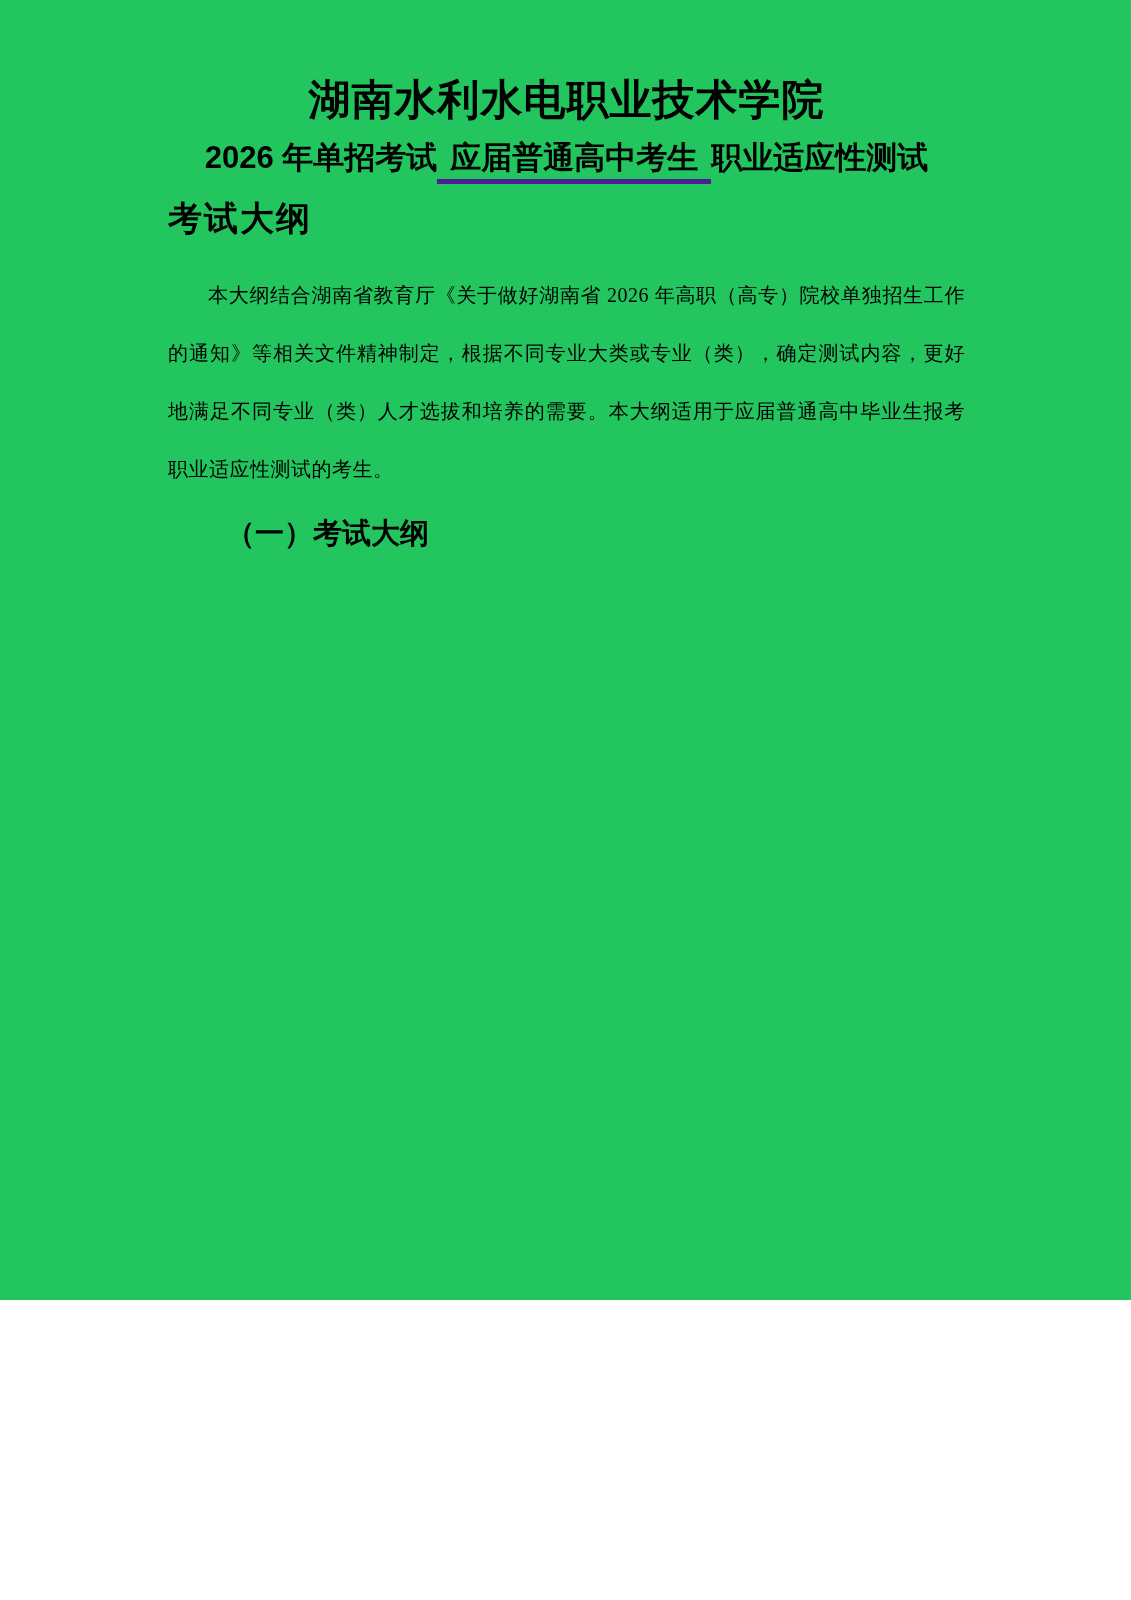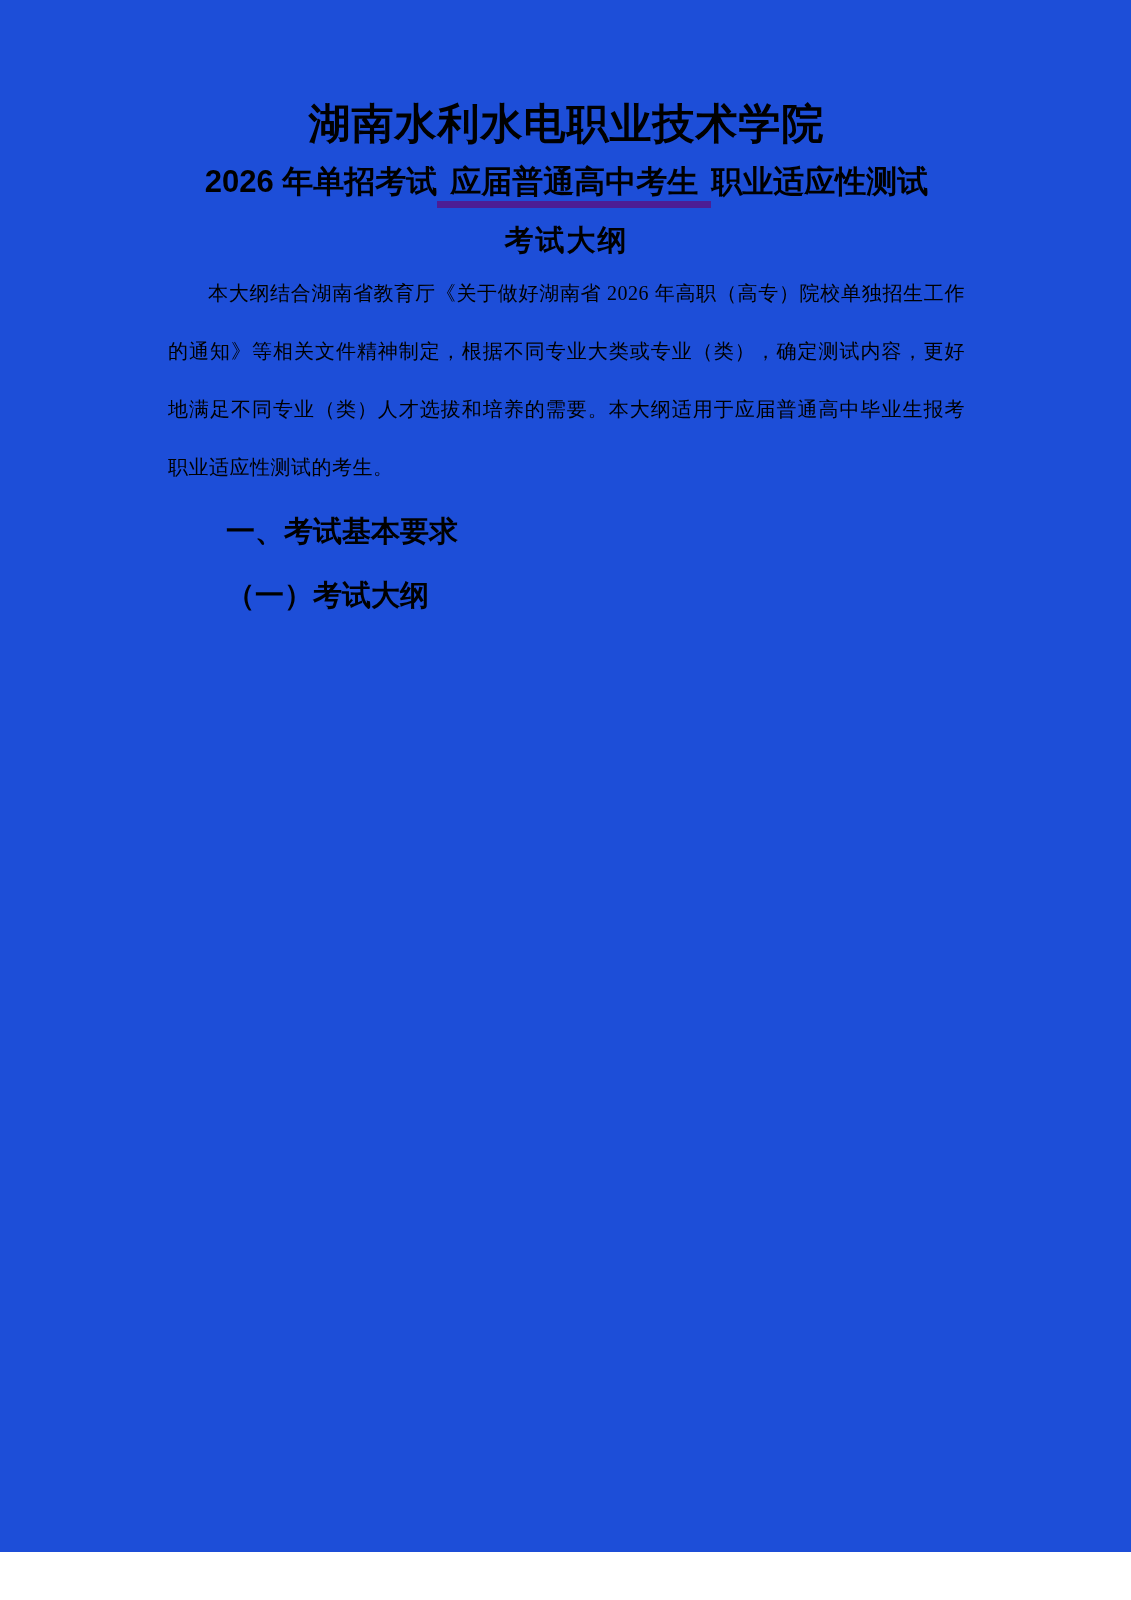--- a/index.html
+++ b/index.html
@@ -8,54 +8,55 @@
   }
   body {
     width: 1131px;
     height: 1600px;
     font-family: "Liberation Serif", serif;
     color: #000000;
     overflow: hidden;
   }
   .page {
     width: 1131px;
-    height: 1552px;
-    background: #1d4ed8;
-    padding: 100px 166px 0 168px;
+    height: 1300px;
+    background: #22c55e;
+    padding: 76px 166px 0 168px;
   }
   .doc-title {
     font-family: "Liberation Sans", sans-serif;
     font-weight: 700;
     font-size: 42px;
     line-height: 48px;
     text-align: center;
     letter-spacing: 1px;
     margin-bottom: 14px;
   }
   .doc-subtitle {
     font-family: "Liberation Sans", sans-serif;
     font-weight: 700;
     font-size: 31px;
     line-height: 40px;
     text-align: center;
     margin-bottom: 16px;
     white-space: nowrap;
   }
   .doc-subtitle .underlined {
-    border-bottom: 7px solid #4c1d95;
+    border-bottom: 5px solid #4c1d95;
     padding: 0 13px 2px 13px;
+    font-family: Liberation Mono, monospace;
   }
   .doc-subtitle2 {
     font-family: "Liberation Sans", sans-serif;
     font-weight: 700;
-    font-size: 29px;
+    font-size: 34px;
     line-height: 44px;
-    text-align: center;
+    text-align: left;
     letter-spacing: 2px;
-    margin-bottom: 2px;
+    margin-bottom: 26px;
   }
   .body-para {
     font-family: "Liberation Serif", "DejaVu Serif", serif;
     font-size: 20px;
     line-height: 58px;
     text-align: justify;
     text-justify: inter-ideograph;
     text-indent: 2em;
     letter-spacing: 0.5px;
   }
@@ -74,20 +75,19 @@
 <div class="page">
 
   <h1 class="doc-title">湖南水利水电职业技术学院</h1>
 
   <div class="doc-subtitle"><span>2026 年单招考试</span><span class="underlined">应届普通高中考生</span><span>职业适应性测试</span></div>
 
   <div class="doc-subtitle2">考试大纲</div>
 
   <p class="body-para">本大纲结合湖南省教育厅《关于做好湖南省 2026 年高职（高专）院校单独招生工作的通知》等相关文件精神制定，根据不同专业大类或专业（类），确定测试内容，更好地满足不同专业（类）人才选拔和培养的需要。本大纲适用于应届普通高中毕业生报考职业适应性测试的考生。</p>
 
-  <div class="section-heading">一、考试基本要求</div>
 
 
 
 
   <div class="section-heading">（一）考试大纲</div>
 
 </div>
 
 </body></html>

